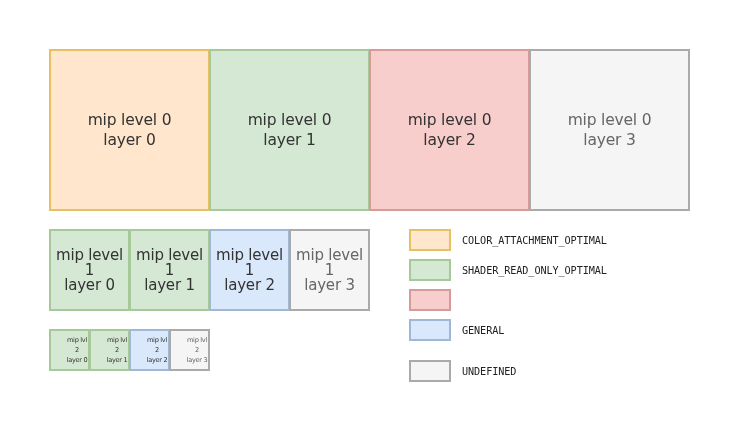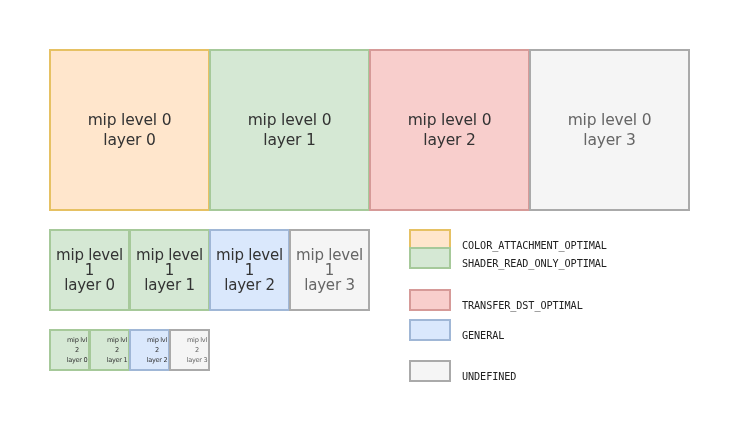--- a/index.html
+++ b/index.html
@@ -6,21 +6,21 @@
   body { width: 741px; height: 421px; position: relative; overflow: hidden;
          font-family: "DejaVu Sans", sans-serif; }
   .cell { position: absolute; box-sizing: border-box; border: 2px solid;
           display: flex; align-items: center; justify-content: center;
           text-align: center; color: #333333; }
   .cell span { display: block; text-align: center; }
   .l0 { top: 49px; width: 161px; height: 162px; font-size: 15.5px; line-height: 20px; letter-spacing: -0.2px; }
   .l1 { top: 229px; width: 81px; height: 82px; font-size: 15px; line-height: 15px; letter-spacing: -0.2px; }
   .l2 { top: 329px; width: 41px; height: 42px; font-size: 6.6px; line-height: 10px; letter-spacing: -0.3px; padding-left: 15px; }
   .undef-text { color: #666666; }
-  .legend-row { position: absolute; left: 409px; height: 22px; display: flex; align-items: flex-end; }
+  .legend-row { position: absolute; left: 409px; height: 22px; display: flex; align-items: center; }
   .swatch { width: 42px; height: 22px; box-sizing: border-box; border: 2px solid; }
   .legend-label { margin-left: 11px; font-family: "DejaVu Sans Mono", monospace; font-size: 10.2px;
                   color: #222222; letter-spacing: -0.1px; }
 </style>
 </head>
 <body>
 
 <div id="diagram">
 
   <div class="cell l0" style="left: 49px; background: rgb(255, 230, 204); border-color: rgb(230, 193, 99);">
@@ -97,27 +97,26 @@
         <span>layer 3</span>
       </div>
     </div>
 </div>
 
 <div id="legend">
   <div class="legend-row" style="top:229px">
       <div class="swatch" style="background: rgb(255, 230, 204); border-color: rgb(230, 193, 99);"></div>
       <span class="legend-label">COLOR_ATTACHMENT_OPTIMAL</span>
     </div>
-  <div class="legend-row" style="top:247px">
+  <div class="legend-row" style="top:259px">
       <div class="swatch" style="background: rgb(213, 232, 212); border-color: rgb(166, 201, 154);"></div>
       <span class="legend-label">SHADER_READ_ONLY_OPTIMAL</span>
     </div>
   <div class="legend-row" style="top:289px">
       <div class="swatch" style="background: rgb(248, 206, 204); border-color: rgb(214, 154, 152);"></div>
-      <span class="legend-label">TRANSFER_DST_OPTIMAL</span>
     </div>
   <div class="legend-row" style="top:319px">
       <div class="swatch" style="background: rgb(218, 232, 252); border-color: rgb(160, 183, 214);"></div>
       <span class="legend-label">GENERAL</span>
     </div>
   <div class="legend-row" style="top:360px">
       <div class="swatch undef-text" style="background: rgb(245, 245, 245); border-color: rgb(170, 170, 170);"></div>
       <span class="legend-label">UNDEFINED</span>
     </div>
 </div>

